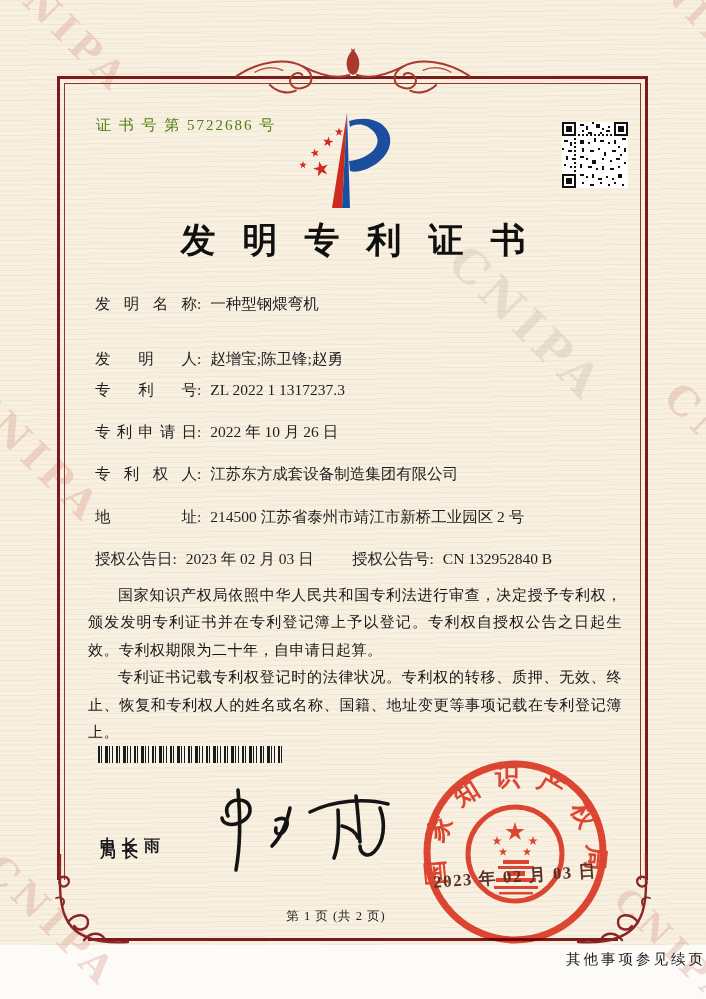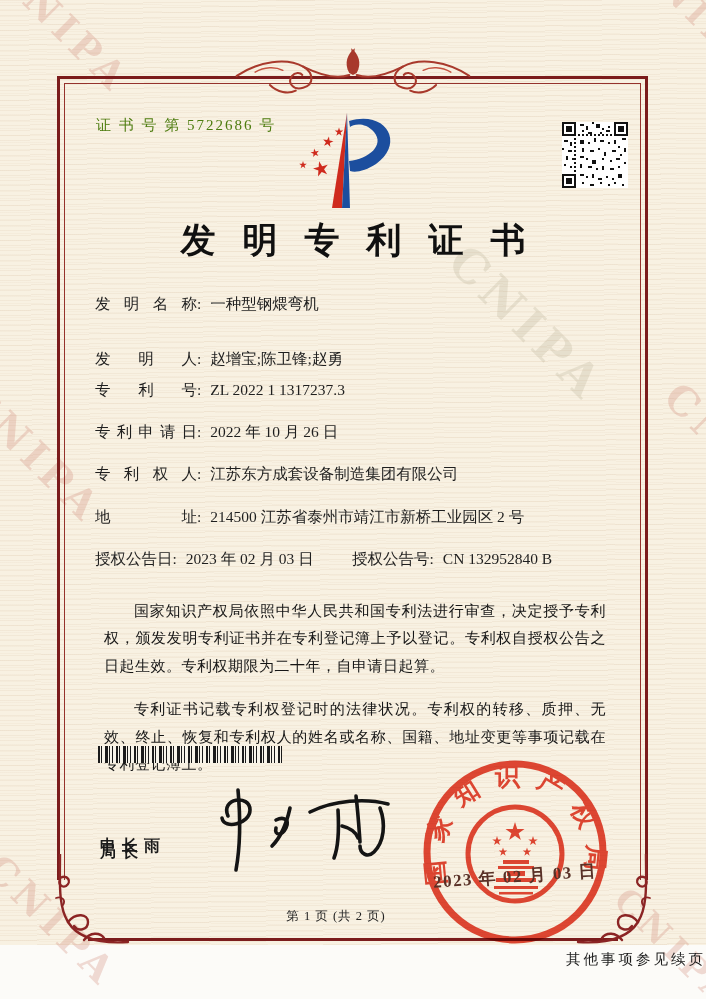--- a/index.html
+++ b/index.html
@@ -64,21 +64,21 @@
   .frow-1 { top:294px; } .frow-2 { top:337px;margin-top:12px; } .frow-3 { top:380px; }
   .frow-4 { top:422px; } .frow-5 { top:464px; } .frow-6 { top:507px; } .frow-7 { top:549px; }
   .flabel { display:inline-block; width:102px; text-align:justify; text-align-last:justify; }
   .fcolon { display:inline-block; margin-right:9px; }
   .grant2 { position:absolute; left:257px; top:0; white-space:nowrap; }
 
   .bodytext {
     position:absolute; left:88px; top:582px; width:534px; z-index:4;
     font-size:15px; line-height:1.83; letter-spacing:0.5px; color:#161616; text-align:justify;
   }
-  .bodytext p { margin:16px; text-indent:2em; }
+  .bodytext p { margin:0; text-indent:2em; }
 
   .barcode {
     position:absolute; left:98px; top:746px; width:184px; height:17px; z-index:4;
     background:repeating-linear-gradient(90deg,
       #1b1b1b 0 2px, #f8f4ea 2px 3px, #1b1b1b 3px 4px, #f8f4ea 4px 7px,
       #1b1b1b 7px 10px, #f8f4ea 10px 11px, #1b1b1b 11px 12px, #f8f4ea 12px 14px,
       #1b1b1b 14px 15px, #f8f4ea 15px 18px);
   }
 
   .sig-title, .sig-name {

